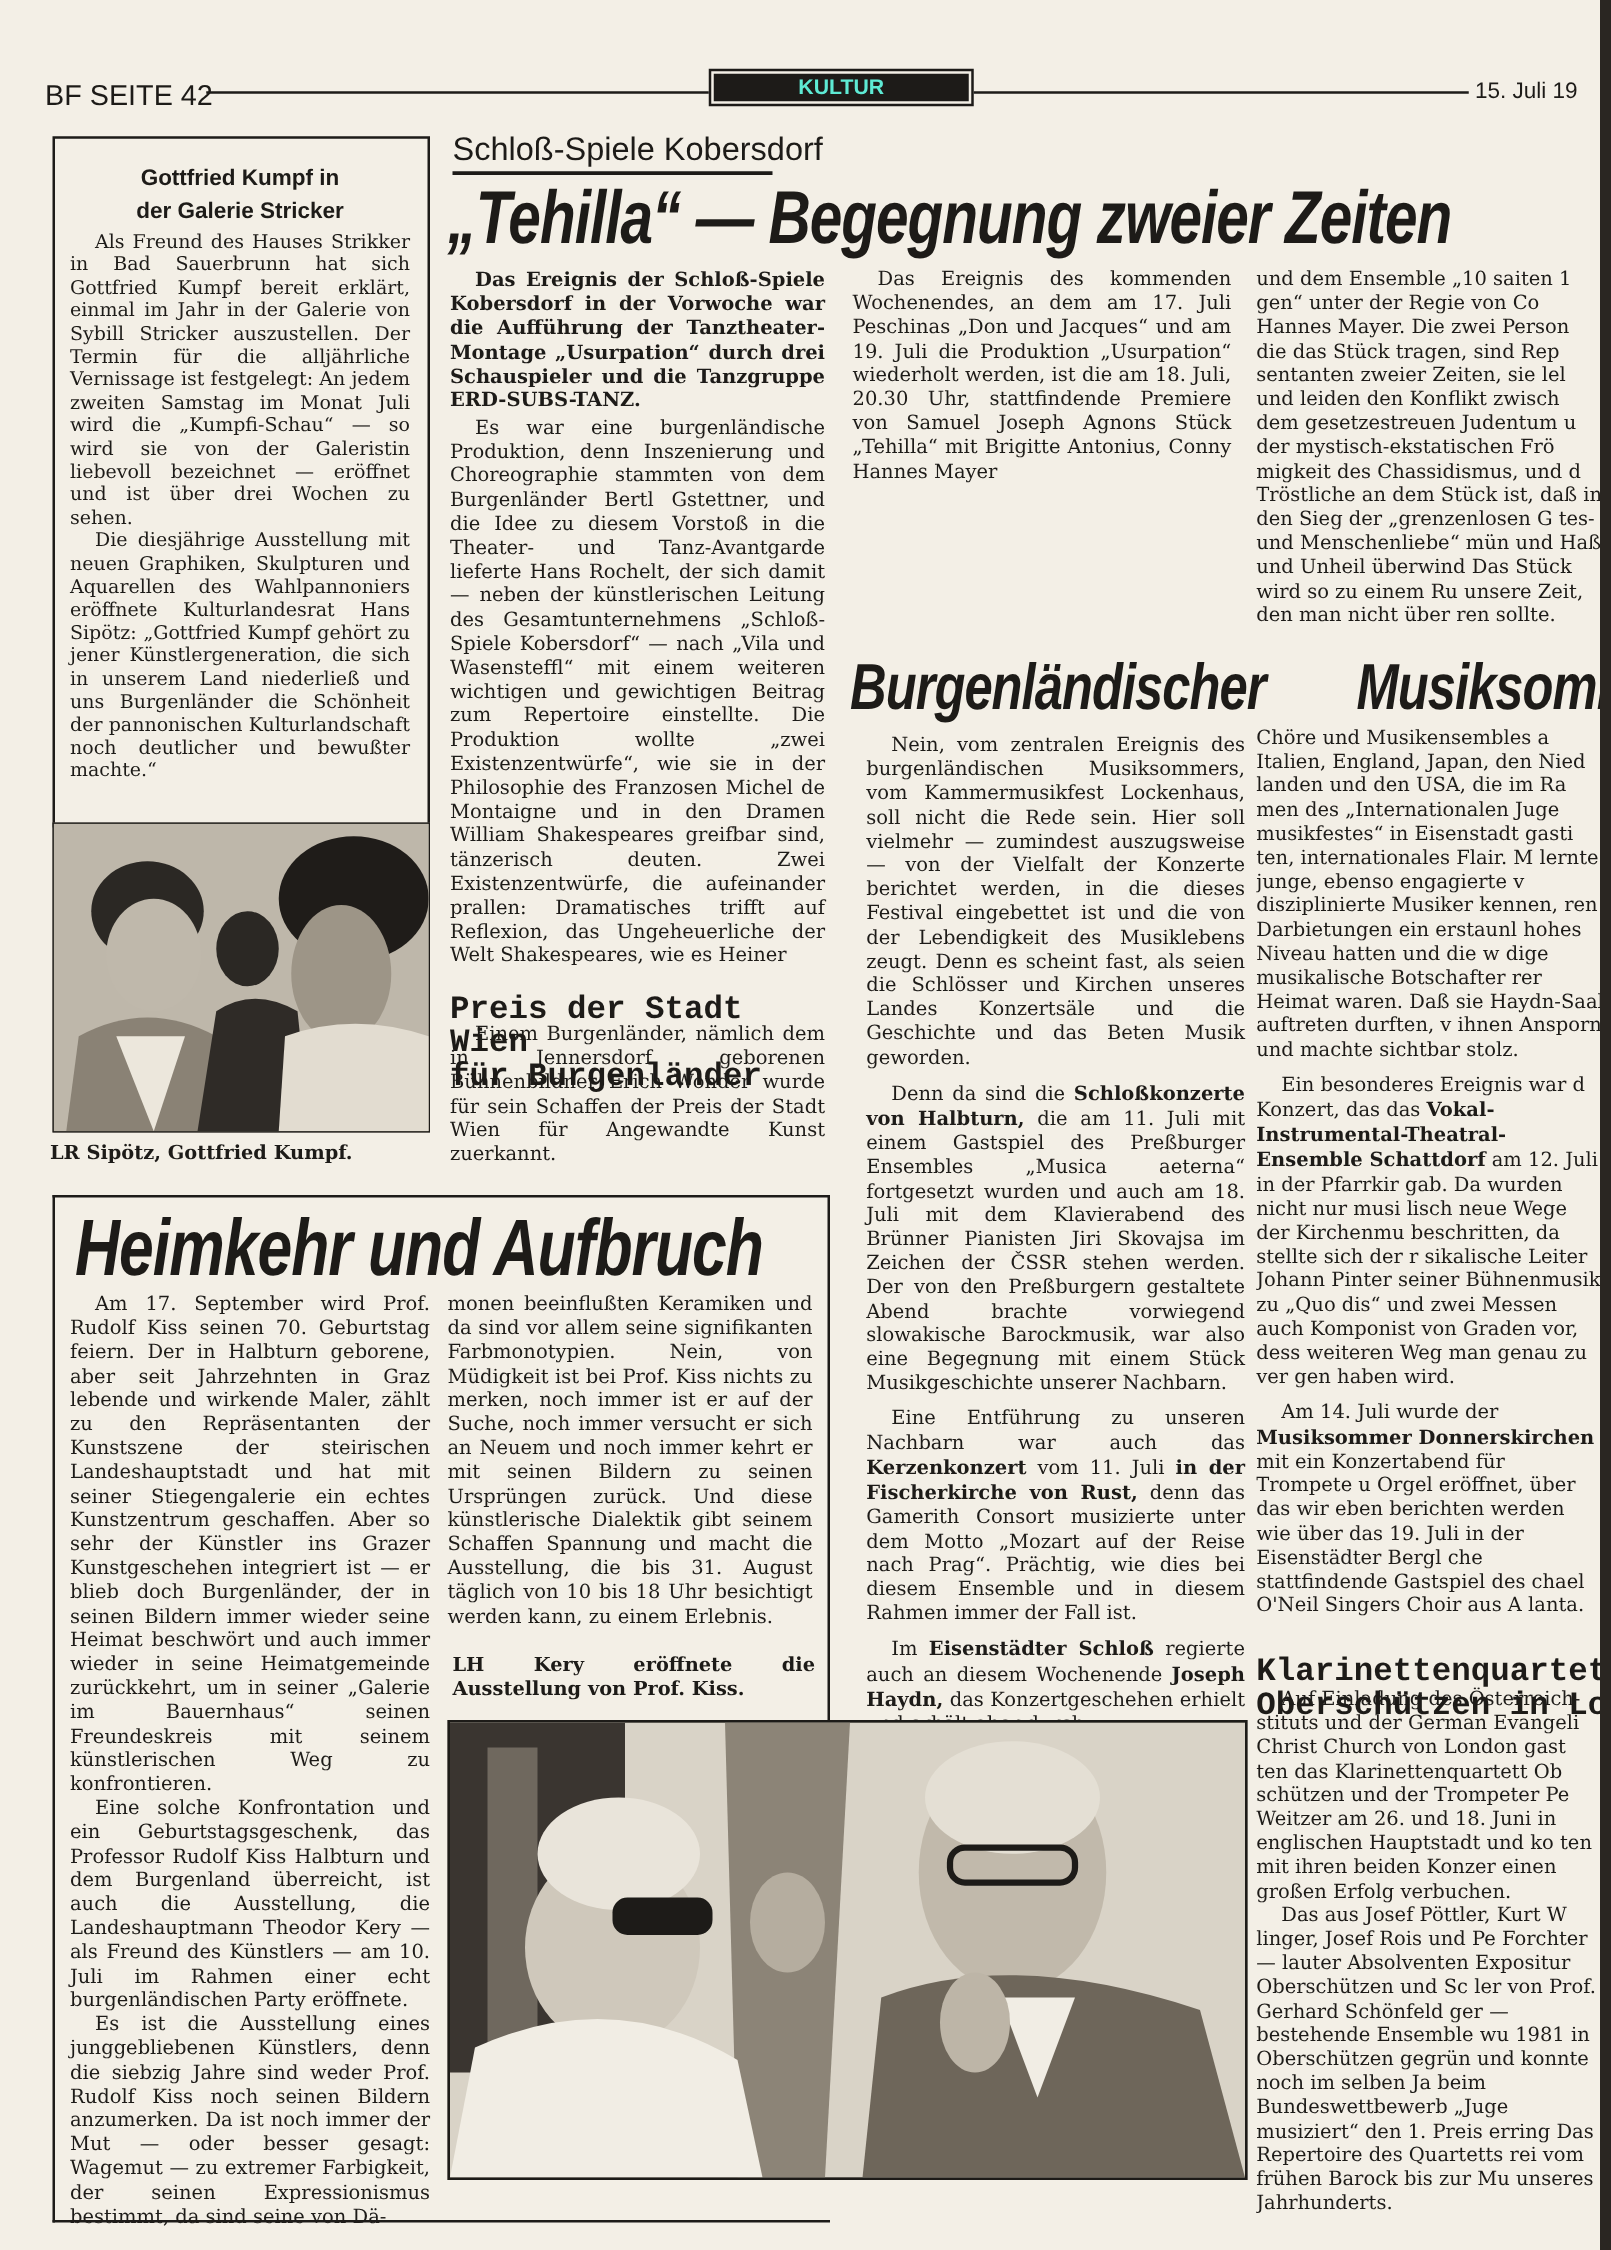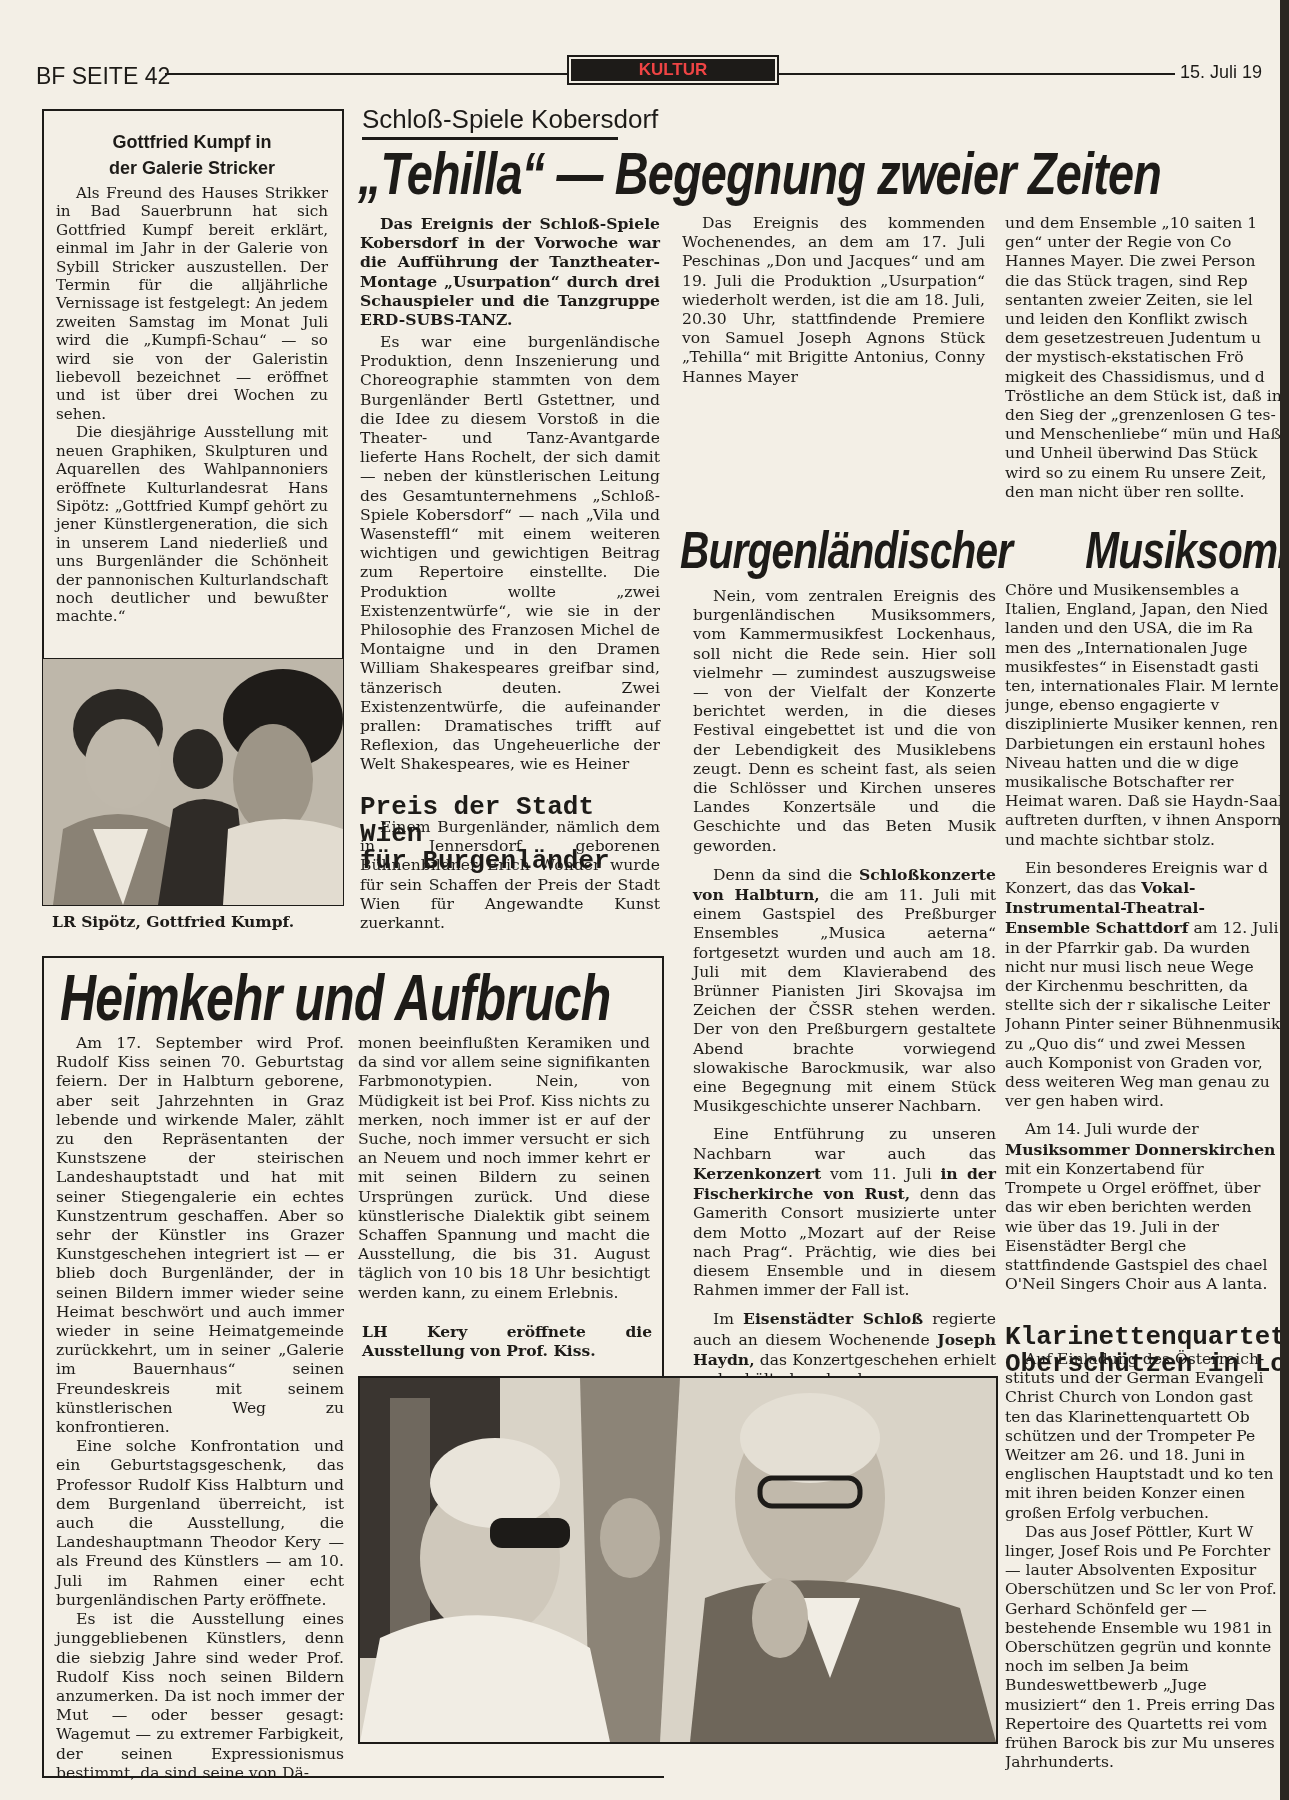--- a/index.html
+++ b/index.html
@@ -6,21 +6,21 @@
   body{width:1289px;height:1800px;background:#f3efe6;position:relative;overflow:hidden;color:#1d1b18;font-family:"DejaVu Serif","Liberation Serif",serif;}
   .abs{position:absolute;}
   .serif{font-family:"DejaVu Serif","Liberation Serif",serif;font-size:15.6px;line-height:19.2px;text-align:justify;hyphens:none;}
   .serif p{margin:0;text-indent:20px;}
   .serif p.noind{text-indent:0;}
   .serif p.gap{margin-top:9px;}
   .sans{font-family:"Liberation Sans","DejaVu Sans",sans-serif;}
   .hdr-left{left:36px;top:63px;font-size:23px;letter-spacing:0px;}
   .hdr-line{height:2px;background:#1d1b18;}
   .kultur{left:567px;top:55px;width:212px;height:30px;border:2px solid #1d1b18;padding:2px;box-sizing:border-box;}
-  .kultur-in{width:100%;height:100%;background:#1d1b18;color:#ef4444;font-weight:bold;font-size:17px;text-align:center;line-height:22px;}
+  .kultur-in{width:100%;height:100%;background:#1d1b18;color:#5eead4;font-weight:bold;font-size:17px;text-align:center;line-height:22px;}
   .hdr-date{left:1180px;top:62px;font-size:18px;white-space:nowrap;}
   .box{border:2px solid #1d1b18;}
   .boxtitle{font-family:"Liberation Sans","DejaVu Sans",sans-serif;font-weight:bold;font-size:18px;line-height:26px;text-align:center;}
   .kicker{left:362px;top:104px;font-size:26px;}
   .kicker-line{left:362px;top:137px;width:256px;height:3px;background:#1d1b18;}
   .headline{font-family:"Liberation Sans","DejaVu Sans",sans-serif;font-weight:bold;font-style:italic;transform:scaleX(0.78);transform-origin:left top;white-space:nowrap;letter-spacing:-1px;}
   .photo{background:#7a746a;overflow:hidden;}
   .caption{font-family:"DejaVu Serif","Liberation Serif",serif;font-weight:bold;font-size:15.5px;line-height:19px;}
   .subhead{font-family:Liberation Mono, monospace;font-weight:bold;font-size:26px;line-height:27px;margin-top:32px;}
   b{font-weight:bold;}
@@ -54,21 +54,21 @@
     <ellipse cx="80" cy="105" rx="38" ry="45" fill="#bfb8ab"></ellipse>
     <path d="M10 246 L20 170 Q75 140 130 170 L140 246 Z" fill="#8a8275"></path>
     <path d="M50 170 L80 246 L105 170 Z" fill="#ece7dc"></path>
     <ellipse cx="155" cy="100" rx="25" ry="30" fill="#2b2824"></ellipse>
     <path d="M115 246 L130 150 Q160 130 195 150 L205 246 Z" fill="#2f2b27"></path>
     <ellipse cx="240" cy="60" rx="60" ry="50" fill="#1f1c19"></ellipse>
     <ellipse cx="230" cy="120" rx="40" ry="55" fill="#9d9587"></ellipse>
     <path d="M180 246 L185 170 Q240 150 300 170 L300 246 Z" fill="#e2dcd0"></path>
   </svg>
 </div>
-<div class="abs caption" style="left:52px;top:912px;">LR Sipötz, Gottfried Kumpf.</div>
+<div class="abs caption" style="left:40px;top:912px;">LR Sipötz, Gottfried Kumpf.</div>
 
 <div class="abs sans kicker">Schloß-Spiele Kobersdorf</div>
 <div class="abs kicker-line"></div>
 <div class="abs headline" style="left:358px;top:140px;font-size:60px;line-height:68px;">„Tehilla“ — Begegnung zweier Zeiten</div>
 
 <div class="abs serif" style="left:360px;top:214px;width:300px;font-weight:bold;">
   <p>Das Ereignis der Schloß-Spiele Kobersdorf in der Vorwoche war die Aufführung der Tanztheater-Montage „Usurpation“ durch drei Schauspieler und die Tanzgruppe ERD-SUBS-TANZ.</p>
 </div>
 <div class="abs serif" style="left:360px;top:333px;width:300px;">
   <p>Es war eine burgenländische Produktion, denn Inszenierung und Choreographie stammten von dem Burgenländer Bertl Gstettner, und die Idee zu diesem Vorstoß in die Theater- und Tanz-Avantgarde lieferte Hans Rochelt, der sich damit — neben der künstlerischen Leitung des Gesamtunternehmens „Schloß-Spiele Kobersdorf“ — nach „Vila und Wasensteffl“ mit einem weiteren wichtigen und gewichtigen Beitrag zum Repertoire einstellte. Die Produktion wollte „zwei Existenzentwürfe“, wie sie in der Philosophie des Franzosen Michel de Montaigne und in den Dramen William Shakespeares greifbar sind, tänzerisch deuten. Zwei Existenzentwürfe, die aufeinander prallen: Dramatisches trifft auf Reflexion, das Ungeheuerliche der Welt Shakespeares, wie es Heiner</p>

